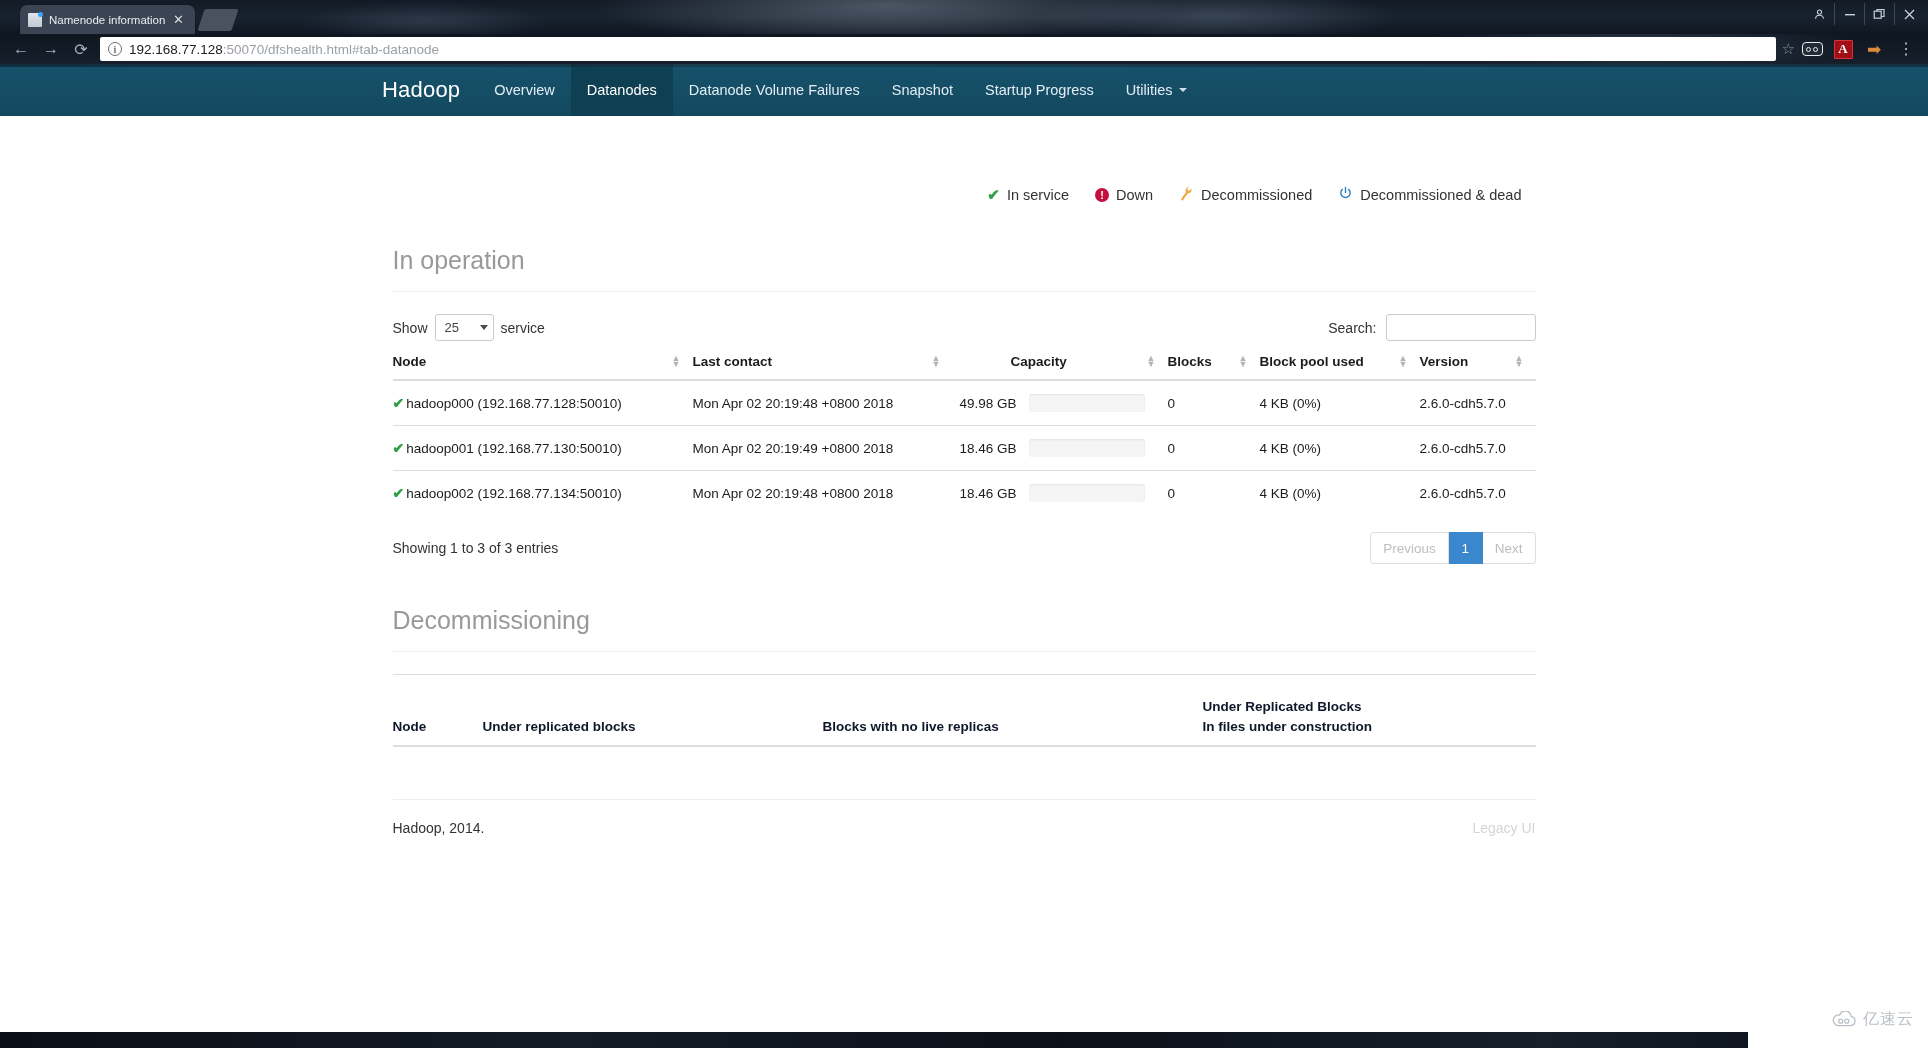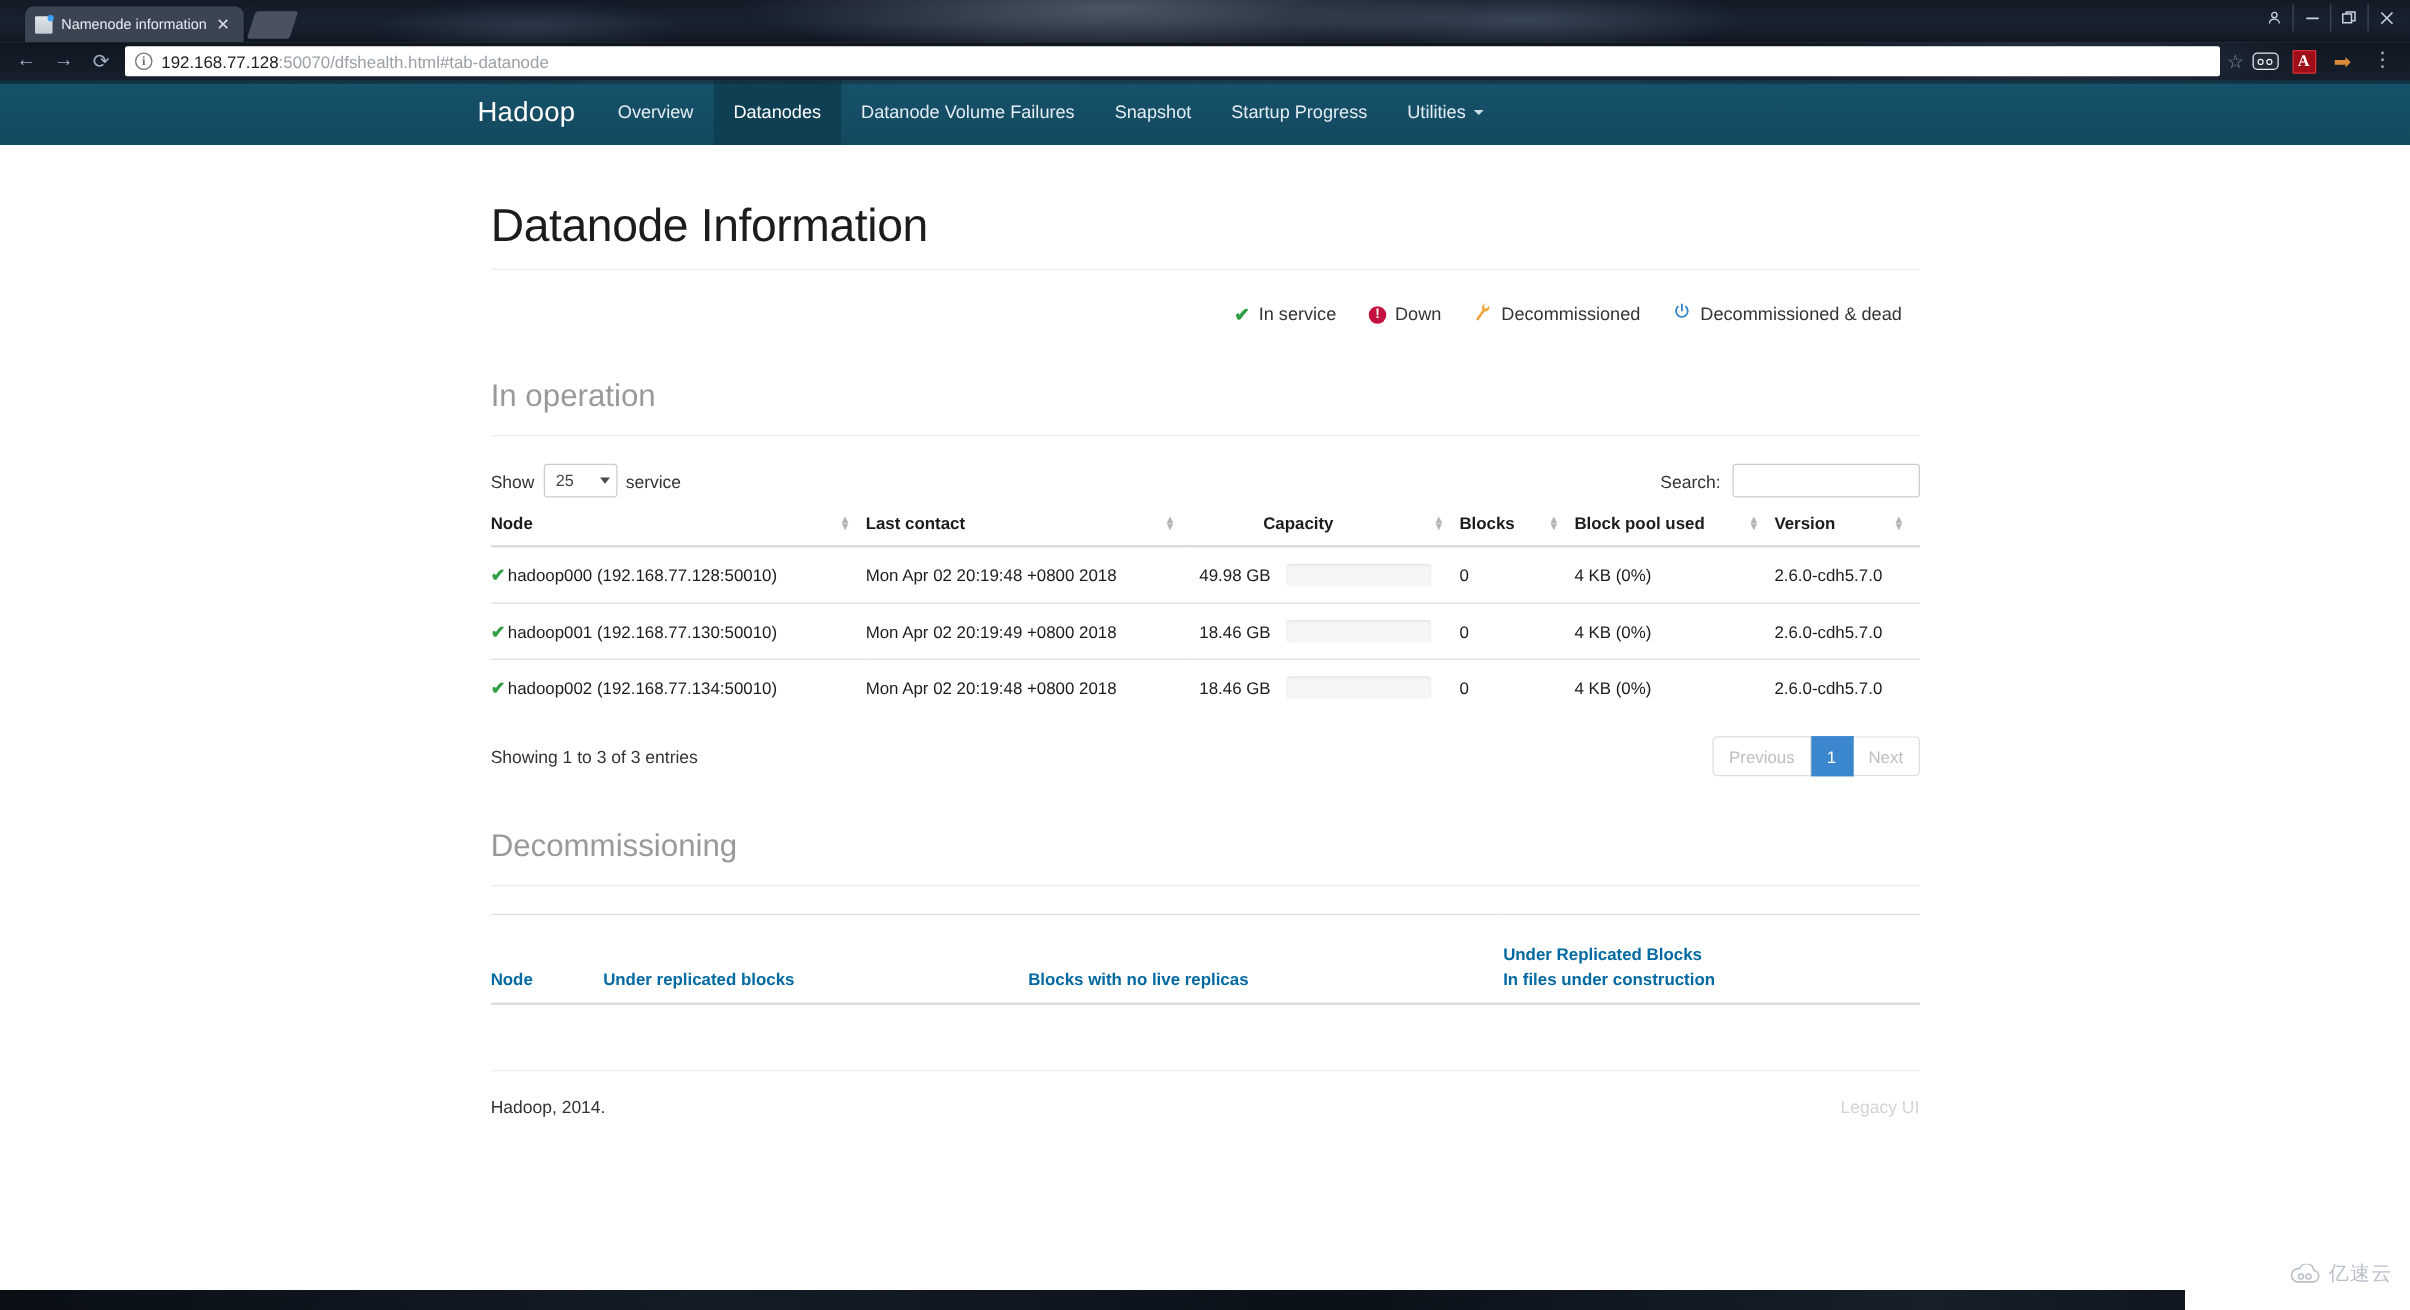--- a/index.html
+++ b/index.html
@@ -381,21 +381,21 @@
     padding: 0 12px;
   }
   .pg:first-child { border-left-width: 1px; border-radius: 4px 0 0 4px; }
   .pg:last-child { border-radius: 0 4px 4px 0; }
   .pg.active { background: #3a87cd; border-color: #3a87cd; color: #ffffff; min-width: 34px; padding: 0; }
 
   table.dc { width: 100%; border-collapse: collapse; margin-top: 22px; }
   table.dc thead th {
     text-align: left;
     font-size: 13.5px;
-    color: #0369a1;
+    color: #0f172a;
     font-weight: bold;
     padding: 22px 0 9px 0;
     border-top: 1px solid #dddddd;
     border-bottom: 2px solid #dddddd;
     vertical-align: bottom;
     line-height: 1.45;
   }
   .dc-c1 { width: 90px; }
   .dc-c2 { width: 340px; }
   .dc-c3 { width: 380px; }
@@ -518,21 +518,20 @@
         <div class="nav-item">Startup Progress</div>
         <div class="nav-item">
           <span>Utilities</span>
           <span class="caret"></span>
         </div>
       </div>
     </div>
 
     <div class="container">
 
-      <h1 class="page-title">Datanode Information</h1>
 
       <div class="legend">
         <span class="legend-item">
           <span class="ic-check">✔</span>
           <span>In service</span>
         </span>
         <span class="legend-item">
           <span class="ic-down">!</span>
           <span>Down</span>
         </span>

